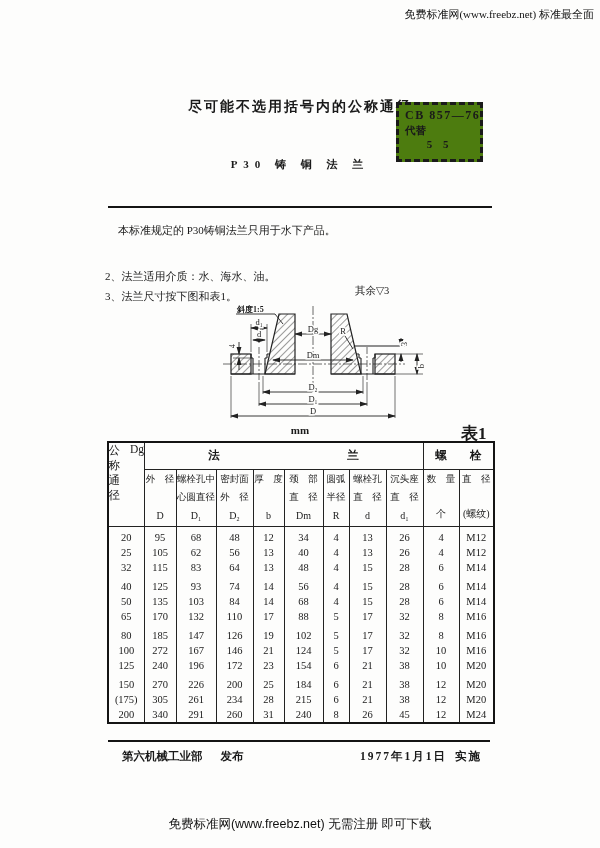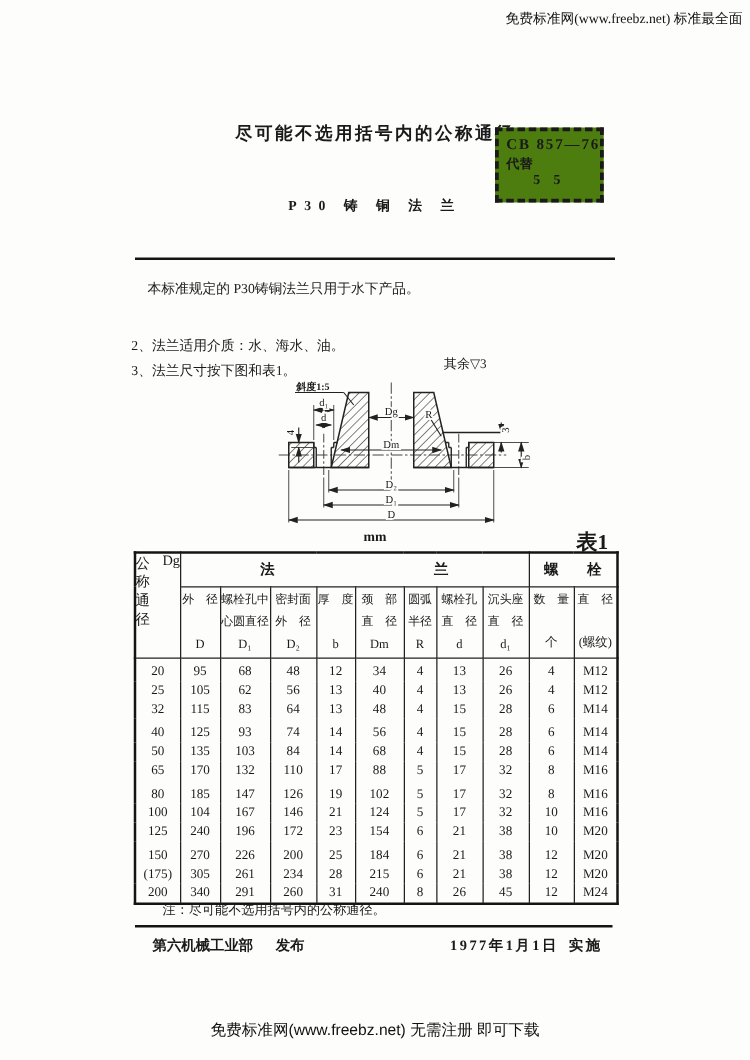--- a/index.html
+++ b/index.html
@@ -358,21 +358,21 @@
           <td>19</td>
           <td>102</td>
           <td>5</td>
           <td>17</td>
           <td>32</td>
           <td>8</td>
           <td>M16</td>
         </tr>
         <tr>
           <td>100</td>
-          <td>104</td>
+          <td>272</td>
           <td>167</td>
           <td>146</td>
           <td>21</td>
           <td>124</td>
           <td>5</td>
           <td>17</td>
           <td>32</td>
           <td>10</td>
           <td>M16</td>
         </tr>
@@ -424,21 +424,20 @@
           <td>240</td>
           <td>8</td>
           <td>26</td>
           <td>45</td>
           <td>12</td>
           <td>M24</td>
         </tr>
       </tbody>
   </table>
 
-  <div class="note">注：尽可能不选用括号内的公称通径。</div>
 
   <div class="rule-footer"></div>
   <div class="footer-issuer">
     <span>第六机械工业部</span><span class="pub">发布</span>
   </div>
   <div class="footer-date">1977年1月1日</div>
   <div class="footer-impl">实施</div>
 
   <div class="wm wm-bottom">免费标准网(www.freebz.net) 无需注册 即可下载</div>
 

